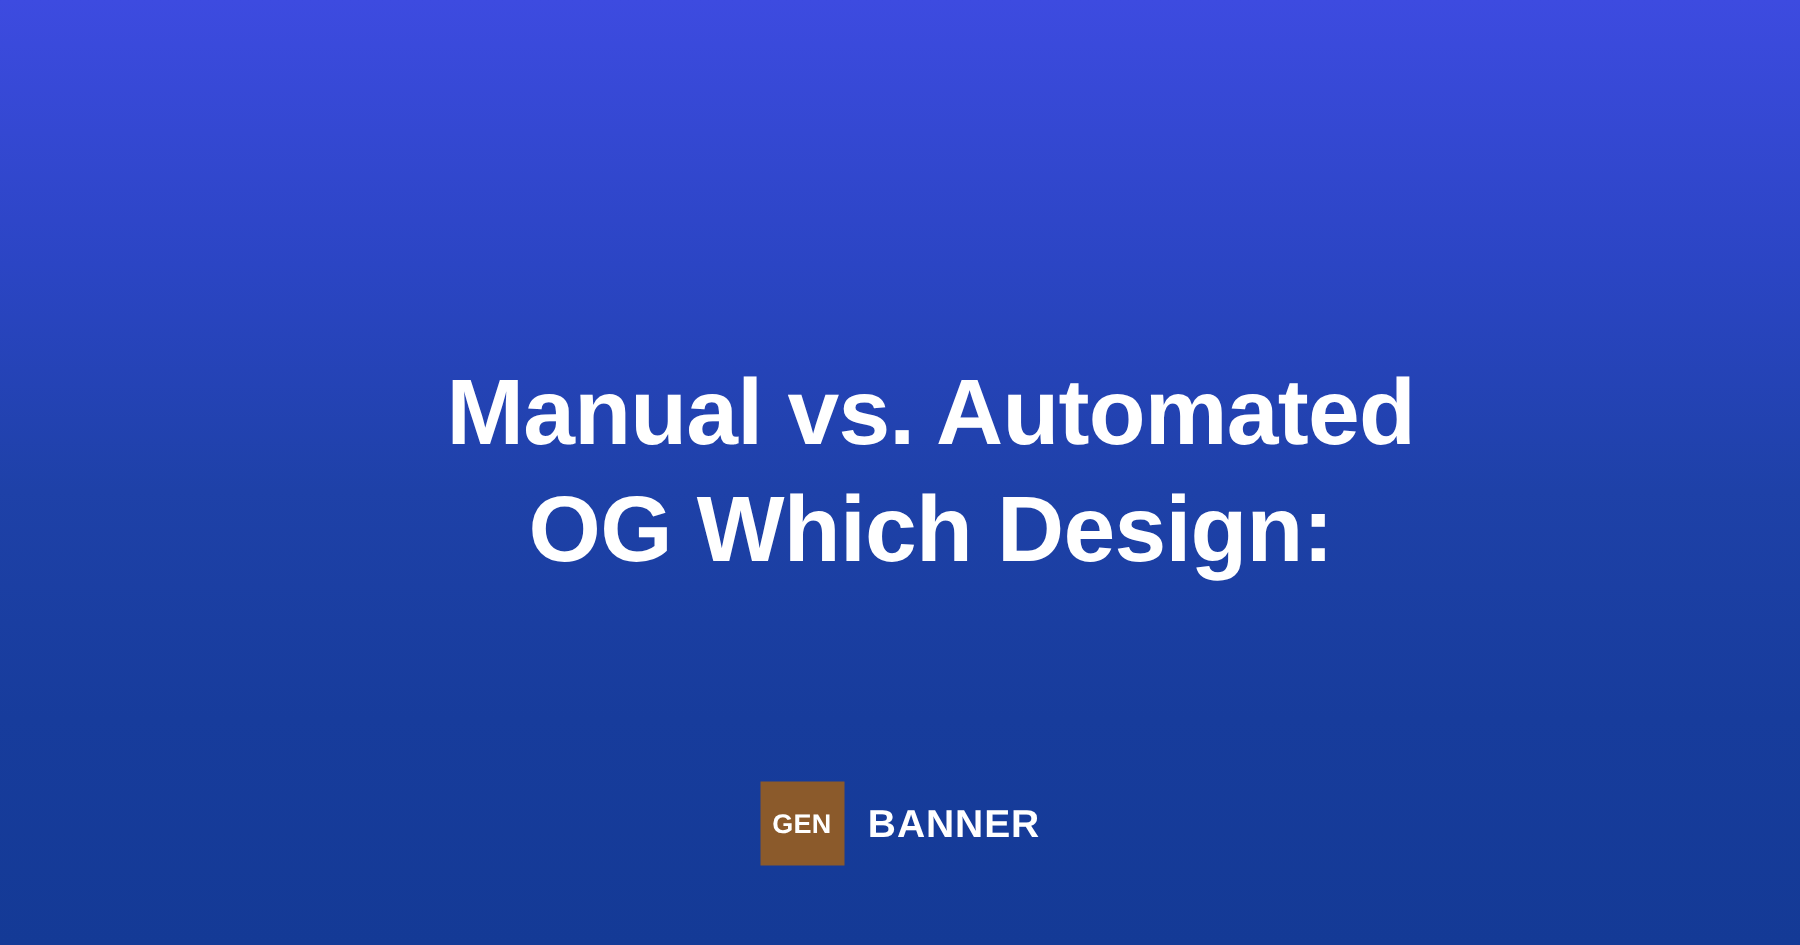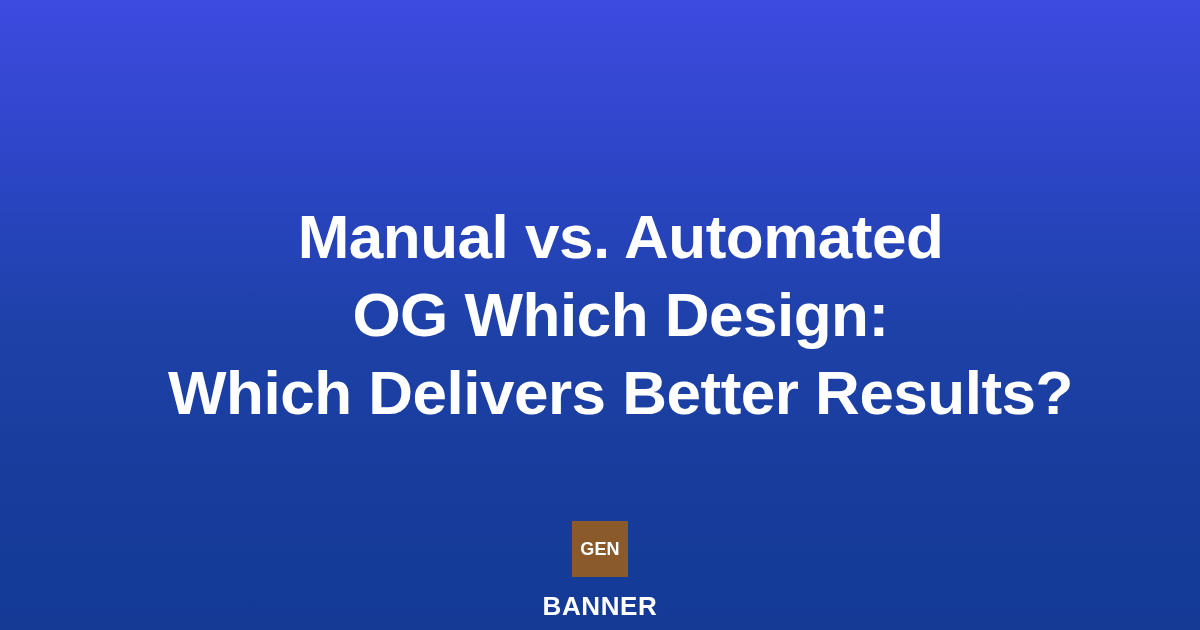--- a/index.html
+++ b/index.html
@@ -45,21 +45,20 @@
     display: block;
     white-space: nowrap;
   }
 
   #brand-lockup {
     position: absolute;
     left: 0;
     right: 0;
     top: 521px;
     display: flex;
-    flex-direction: column;
     align-items: center;
     justify-content: center;
     gap: 16px;
   }
 
   #brand-badge {
     width: 56px;
     height: 56px;
     box-sizing: border-box;
     display: flex;
@@ -91,21 +90,20 @@
   }
 </style>
 </head>
 <body>
 
 <div id="og-card">
 
   <h1 id="headline">
     <span class="headline-line">Manual vs. Automated</span>
     <span class="headline-line">OG Which Design:</span>
-    <span class="headline-line">Which Delivers Better Results?</span>
   </h1>
 
   <div id="brand-lockup">
     <div id="brand-badge">
       <span id="brand-badge-text">GEN</span>
     </div>
     <span id="brand-wordmark">BANNER</span>
   </div>
 
 </div>

